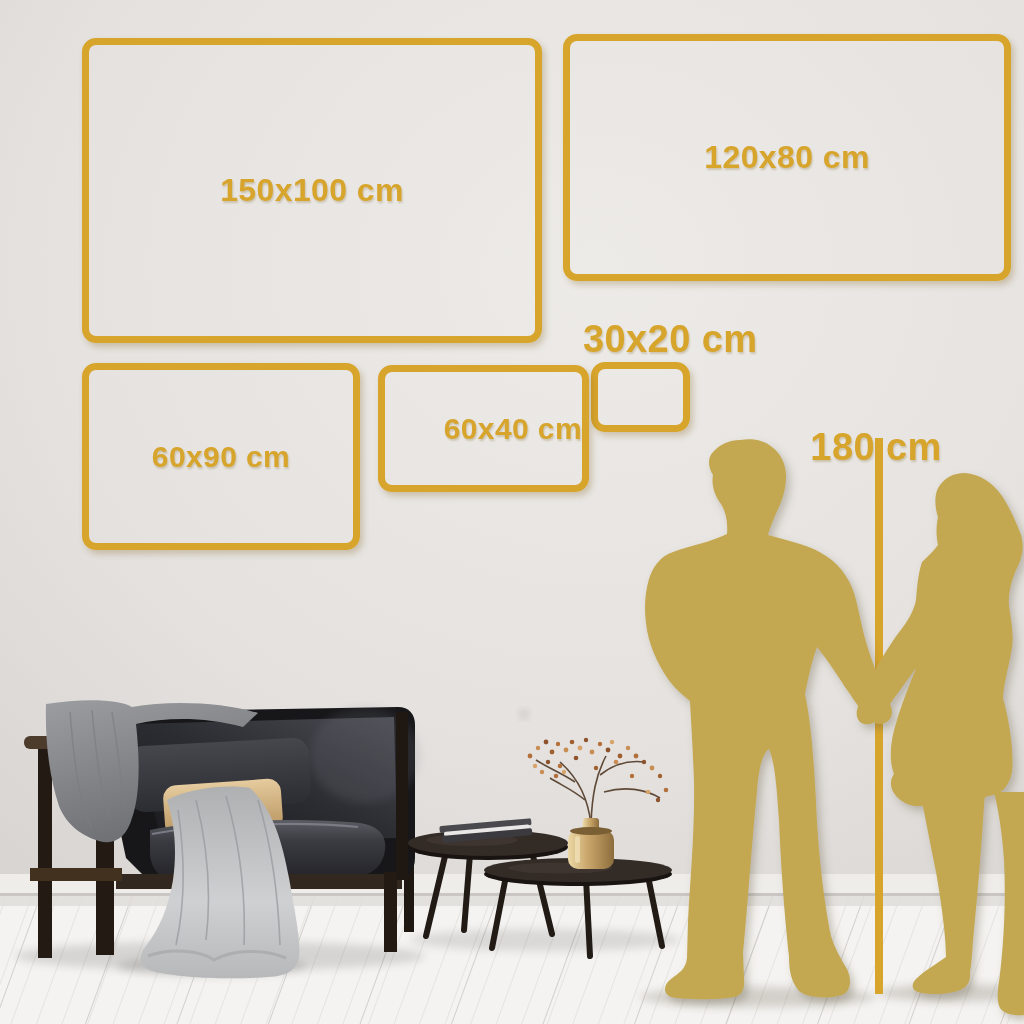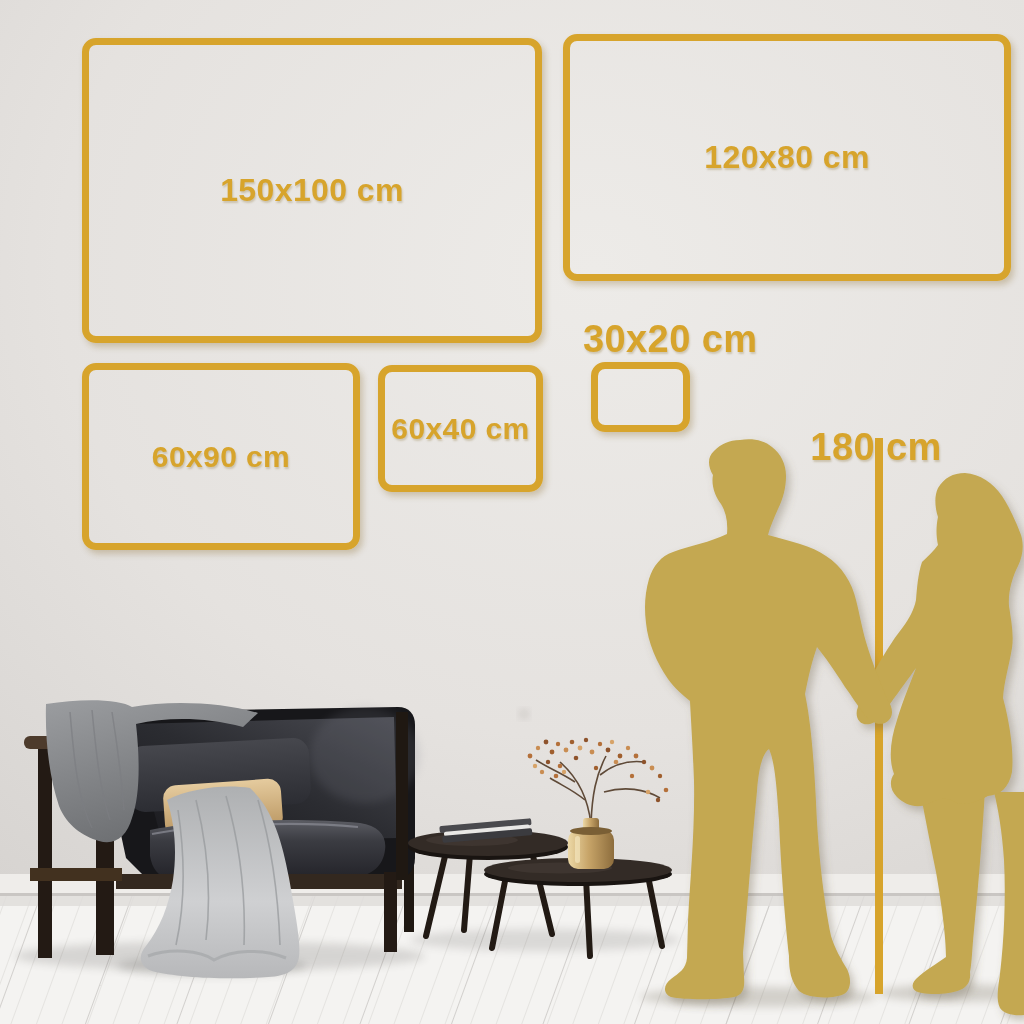--- a/index.html
+++ b/index.html
@@ -24,21 +24,21 @@
   .size-label.sm{font-size:30px;}
   .floating-label{
     position:absolute;text-align:center;color:var(--gold);font-weight:700;
     font-size:38px;letter-spacing:.4px;white-space:nowrap;
     text-shadow:1px 2px 2px rgba(125,95,25,.25);
   }
   
   #frame-150x100{left:82px;top:38px;width:460px;height:305px;}
   #frame-120x80{left:563px;top:34px;width:448px;height:247px;}
   #frame-30x20{left:591px;top:362px;width:99px;height:70px;}
-  #frame-60x40{left:378px;top:365px;width:165px;height:127px;}
+  #frame-60x40{left:378px;top:365px;width:211px;height:127px;justify-content:flex-end;}
   #frame-60x90{left:82px;top:363px;width:278px;height:187px;}
   #label-30x20{left:583px;top:318px;width:160px;}
   #label-180cm{left:796px;top:399px;width:160px;margin-top:27px;}
 </style>
 </head>
 <body>
 
 <div id="stage" style="--gold: #D7A42C; --gold-sil: #C4A851; background: #701a75;">
 
   <svg id="scene-svg" viewBox="0 0 1024 1024" aria-hidden="true">

